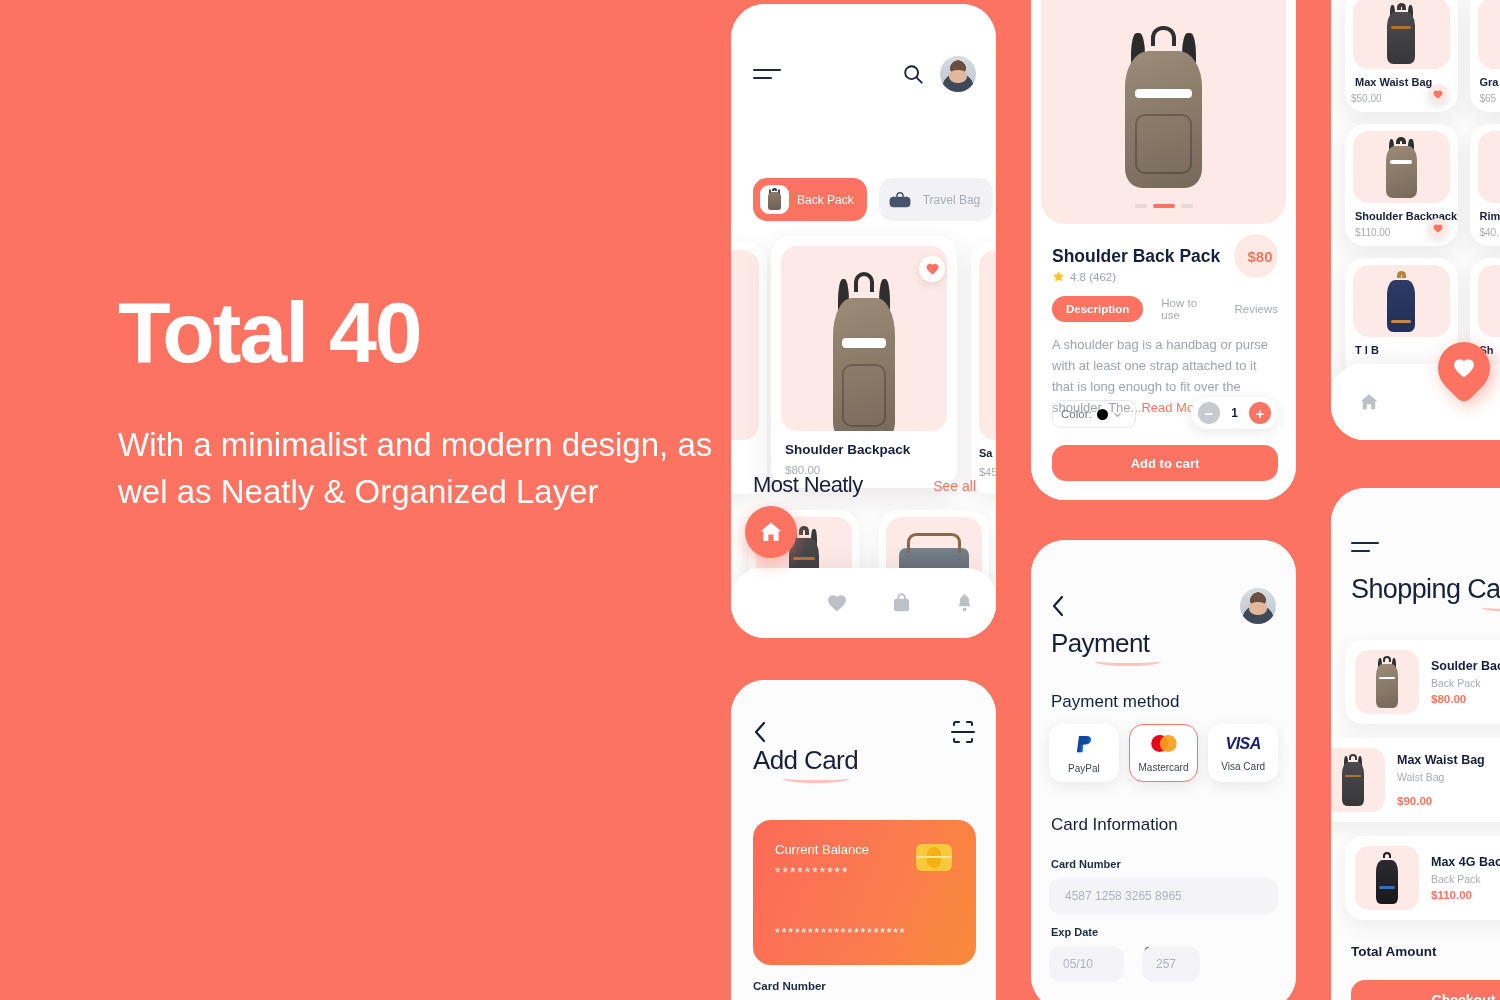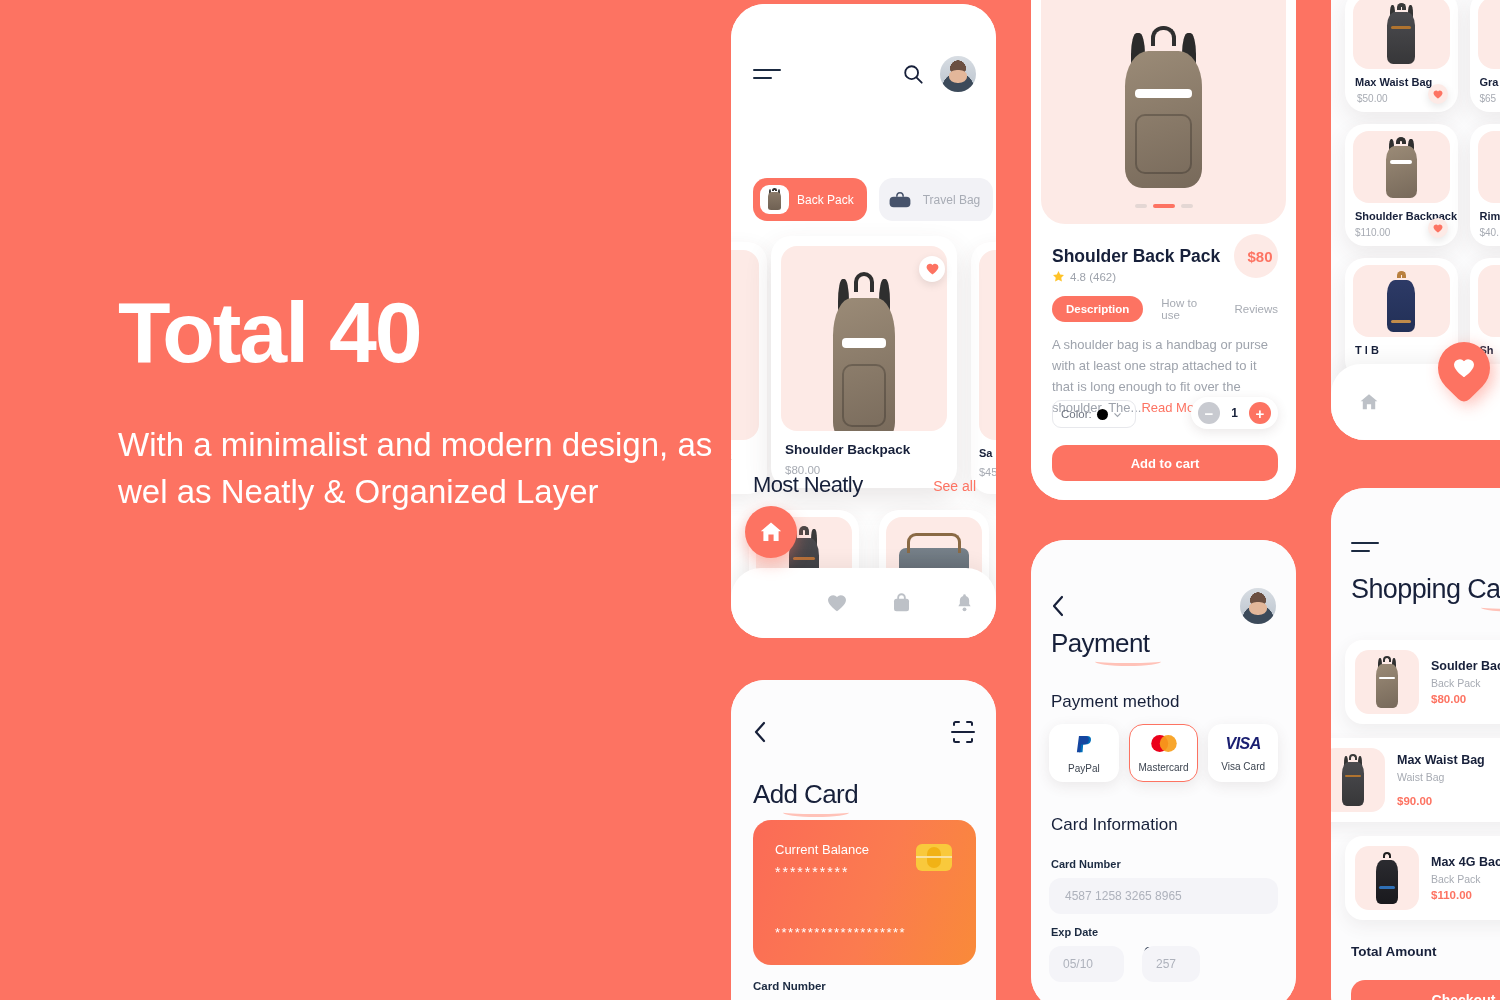--- a/index.html
+++ b/index.html
@@ -357,21 +357,21 @@
           <div class="prodimg" style="position:absolute; left:8px; top:7px; right:8px; height:72px;">
             <div class="bp" style="position:absolute; left:30%; top:6%; width:40%; height:92%;">
               <div class="handle" style="border-color:#3a3a3a;"></div>
               <div class="strapL" style="background:#333;"></div>
               <div class="strapR" style="background:#333;"></div>
               <div class="body" style="background:linear-gradient(#4b4b4f,#373739);"></div>
               <div class="zip" style="background:#b0732f;height:4%;"></div>
             </div>
           </div>
           <div style="position:absolute; left:10px; top:86px; font-size:11px; font-weight:700; color:#17203A;">Max Waist Bag</div>
-          <div style="position:absolute; left:12px; top:103px; font-size:10px; color:#A7ABB3;">$50.00</div>
+          <div style="position:absolute; left:6px; top:103px; font-size:10px; color:#A7ABB3;">$50.00</div>
           <div class="heart-btn" style="width:20px;height:20px;right:10px;bottom:8px;background:#FDEAE6;">
             <svg width="10" height="9" viewBox="0 0 24 22" fill="#FD7362">
               <path d="M12 21S1 13.6 1 7.3A6.3 6.3 0 0 1 12 3.6 6.3 6.3 0 0 1 23 7.3C23 13.6 12 21 12 21z"></path>
               </svg>
           </div>
         </div>
 
         <div class="prodcard" style="height:122px; position:relative;">
           <div class="prodimg" style="position:absolute; left:8px; top:7px; right:8px; height:72px;"></div>
           <div style="position:absolute; left:10px; top:86px; font-size:11px; font-weight:700; color:#17203A; white-space:nowrap;">Gra</div>
@@ -443,21 +443,21 @@
           </svg>
         <svg width="26" height="24" viewBox="0 0 26 24" fill="none" stroke="#17203A" stroke-width="2" stroke-linecap="round">
           <path d="M4 5V3.5A1.5 1.5 0 0 1 5.5 2H9"></path>
             <path d="M22 5V3.5A1.5 1.5 0 0 0 20.5 2H17"></path>
           <path d="M4 19v1.5A1.5 1.5 0 0 0 5.5 22H9"></path>
             <path d="M22 19v1.5A1.5 1.5 0 0 1 20.5 22H17"></path>
           <line x1="2" y1="12" x2="24" y2="12"></line>
           </svg>
       </div>
 
-      <div style="position:absolute; left:22px; top:65px;margin-top:34px;">
+      <div style="position:absolute; left:22px; top:65px;">
         <div class="bigtitle" style="font-size:26px;">Add Card</div>
         <div class="underline-swoosh" style="width:66px; margin-left:30px;"></div>
       </div>
 
       <div style="position:absolute; left:22px; right:20px; top:140px; height:145px; border-radius:18px;
                   background:linear-gradient(110deg,#FB6B57 0%,#FB7B4F 55%,#F98A39 100%);">
         <div style="position:absolute; left:22px; top:22px; color:#fff; font-size:13px;">Current Balance</div>
         <div style="position:absolute; left:22px; top:44px; color:#fff; font-size:14px; letter-spacing:2px;">**********</div>
         <div style="position:absolute; left:22px; top:105px; color:#fff; font-size:13px; letter-spacing:1.5px;">********************</div>
         <div style="position:absolute; right:24px; top:24px; width:36px; height:27px; border-radius:6px; background:#F9C93C;">

